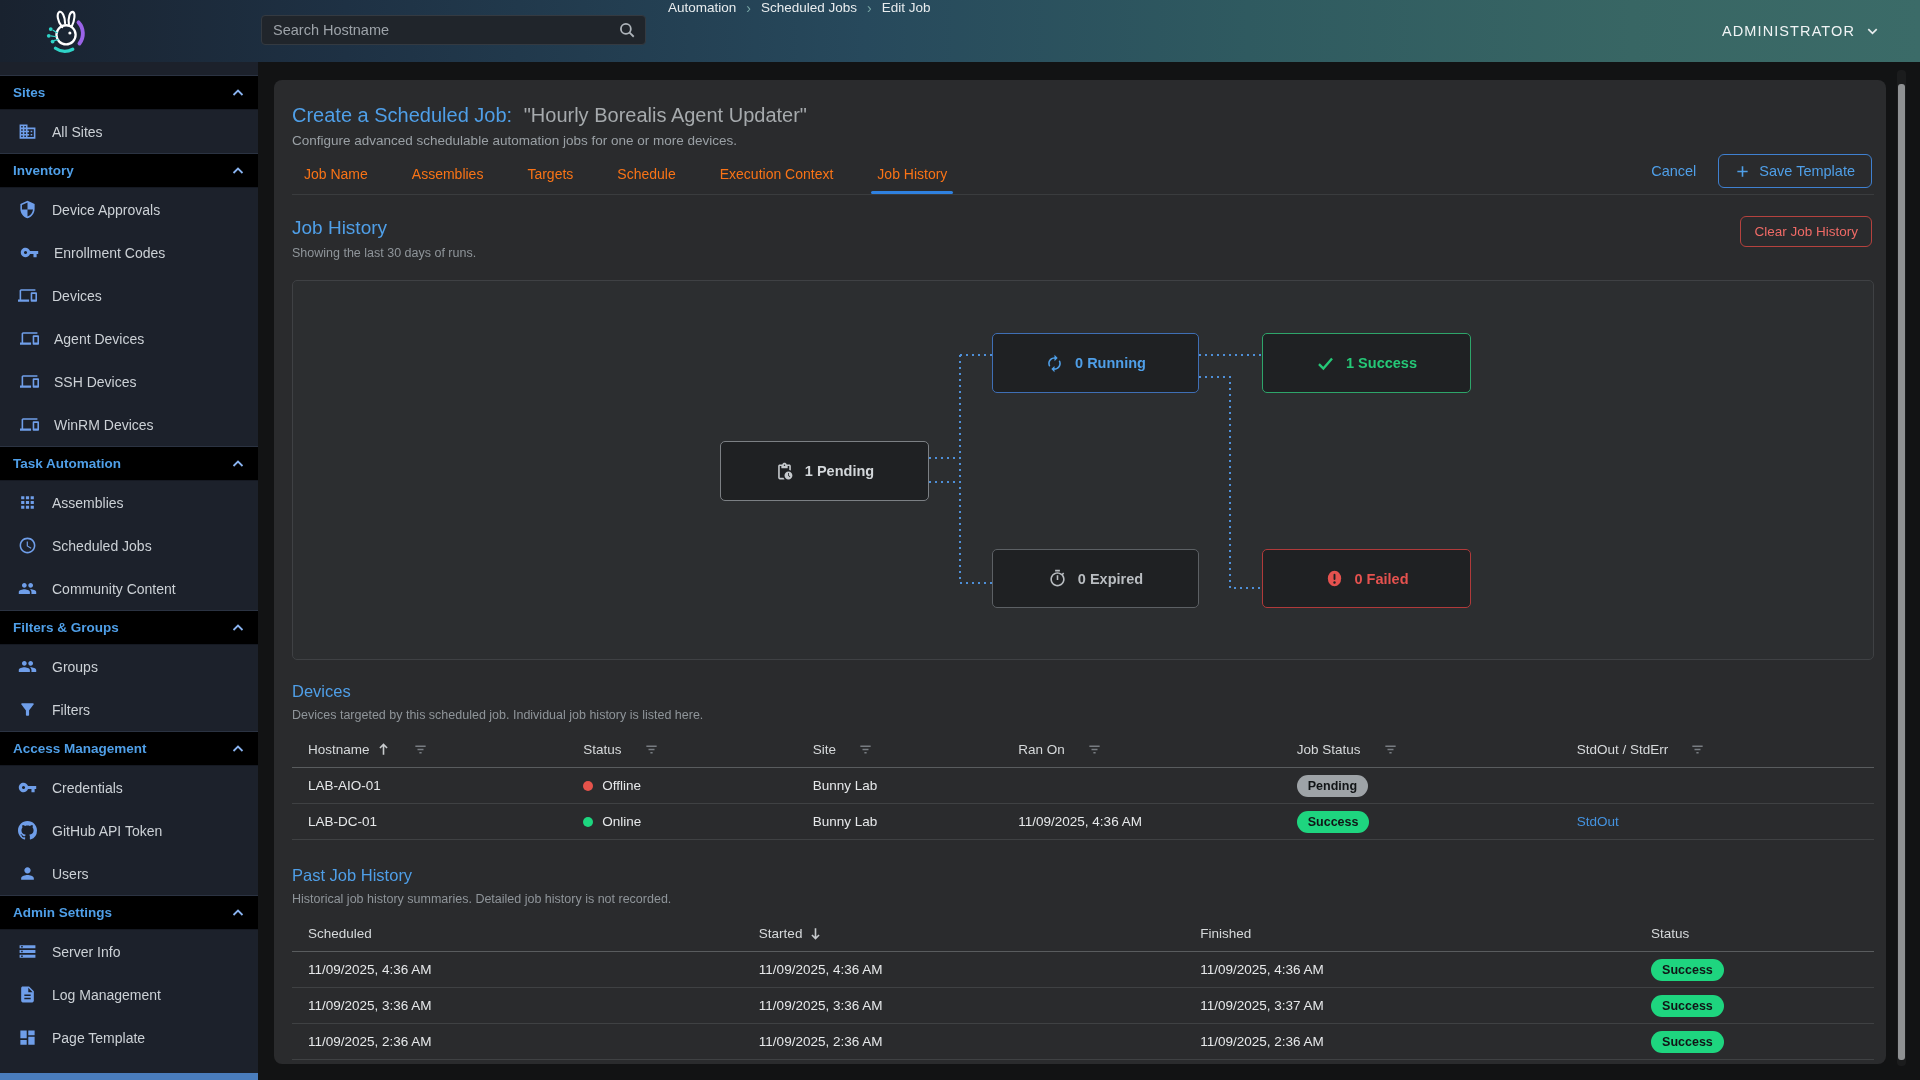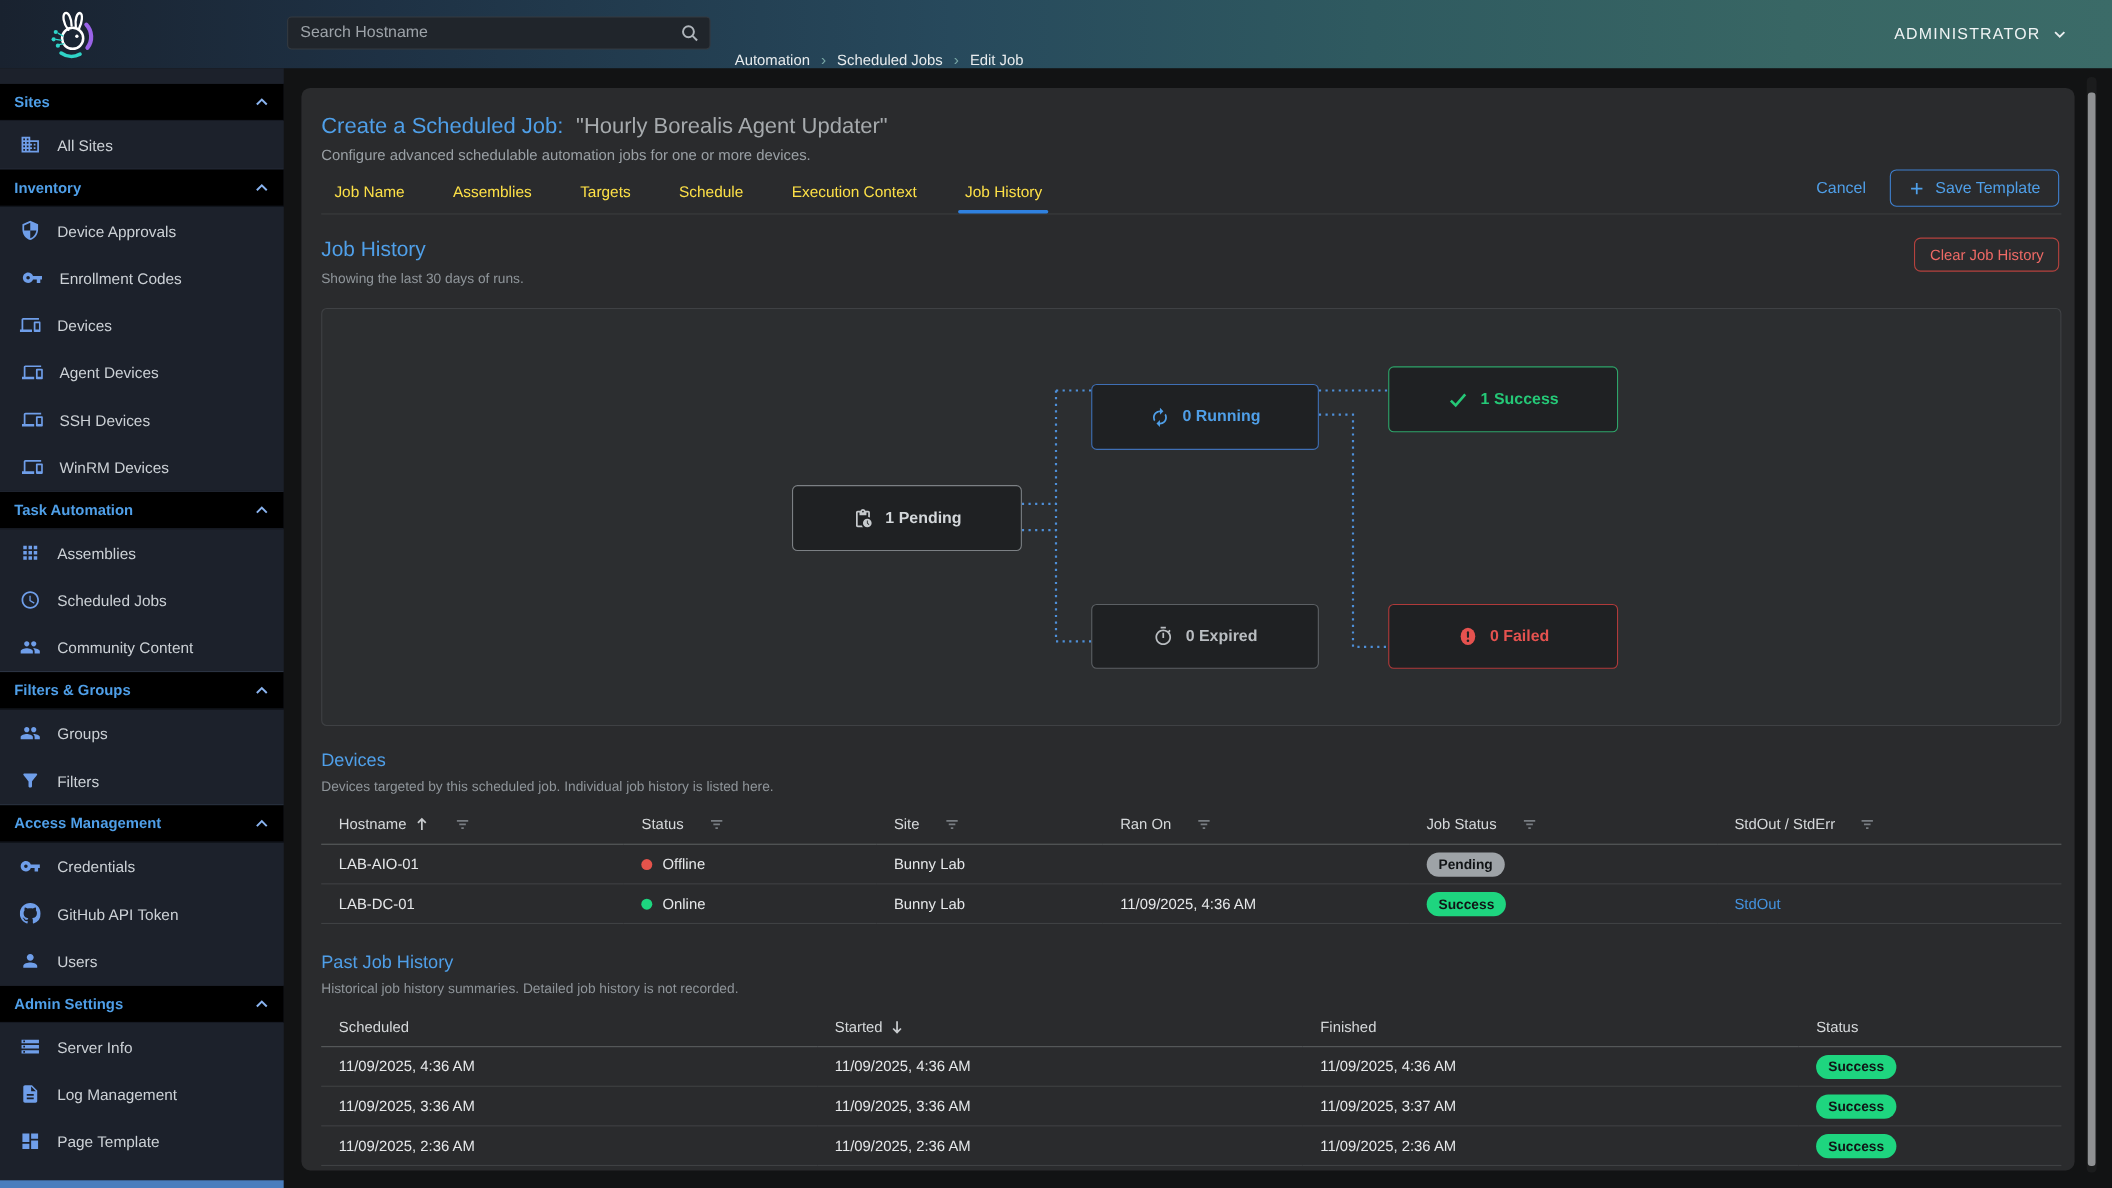--- a/index.html
+++ b/index.html
@@ -22,21 +22,21 @@
     position:absolute;left:261px;top:15px;width:385px;height:30px;box-sizing:border-box;
     background:#20252b;border:1px solid #343a41;border-radius:4px;
     display:flex;align-items:center;
   }
   .searchbox input{
     flex:1;background:transparent;border:none;outline:none;color:#dfe3e6;
     font-size:14.5px;padding:0 8px 0 11px;font-family:inherit;
   }
   .searchbox input::placeholder{color:#9da3a9;}
   .search-ic{width:18px;height:18px;color:#aeb4ba;margin-right:9px;flex:0 0 auto;}
-  .breadcrumb{position:absolute;left:668px;top:0;height:62px;display:flex;align-items:flex-end;gap:10px;font-size:13.5px;}
+  .breadcrumb{position:absolute;left:668px;top:0;height:62px;display:flex;align-items:flex-start;gap:10px;font-size:13.5px;}
   .crumb{color:#e8ecee;}
   .crumb-sep{color:#79a7a6;font-size:14px;}
   .usermenu{position:absolute;right:40px;top:0;height:62px;display:flex;align-items:center;gap:10px;cursor:default;}
   .usermenu .uname{color:#f0f4f5;font-size:14.5px;letter-spacing:1.1px;}
   .chev-ic{width:15px;height:15px;color:#e8ecee;}
   
   .sidebar{
     position:absolute;left:0;top:62px;width:258px;height:1018px;
     background:#1c212b;overflow:hidden;
   }
@@ -59,21 +59,21 @@
   .card{
     position:absolute;left:274px;top:80px;width:1612px;height:984px;box-sizing:border-box;
     background:#2a2b2d;border-radius:8px;overflow:hidden;
     padding:0 12px 0 18px;
   }
   .page-title{margin-top:22px;font-size:20px;line-height:26px;}
   .page-title .t-prefix{color:#4f9fe8;}
   .page-title .t-quoted{color:#a6aaad;margin-left:6px;}
   .page-sub{margin-top:5px;color:#9aa0a5;font-size:13.5px;}
   .tabrow{margin-top:18px;display:flex;gap:44px;border-bottom:1px solid #3a3c3e;padding-bottom:10px;position:relative;padding-left:12px;}
-  .tab{color:#fde047;font-size:14px;position:relative;cursor:default;padding-bottom:2px;}
+  .tab{color:#f97316;font-size:14px;position:relative;cursor:default;padding-bottom:2px;}
   .tab.active::after{content:"";position:absolute;left:-6px;right:-6px;bottom:-10px;height:3px;background:#2f81e0;border-radius:2px;}
   .actions{position:absolute;top:74px;right:14px;display:flex;align-items:center;gap:22px;}
   .cancel-link{color:#4f9fe8;font-size:14.5px;cursor:default;}
   .save-btn{
     display:flex;align-items:center;gap:9px;border:1px solid #3f80d0;border-radius:6px;
     color:#4f9fe8;font-size:14.5px;padding:8px 16px;background:transparent;cursor:default;
   }
   .plus-ic{width:15px;height:15px;color:#4f9fe8;}
   .clear-btn{
     position:absolute;top:136px;right:14px;border:1px solid #b5423e;border-radius:6px;
@@ -89,21 +89,21 @@
   }
   .flow-connectors{position:absolute;left:0;top:0;width:100%;height:100%;}
   .flow-box{
     position:absolute;box-sizing:border-box;border-radius:5px;background:#1f2123;
     display:flex;align-items:center;justify-content:center;gap:11px;
     font-size:14.5px;font-weight:bold;
   }
   .flow-box .fb-icon{width:19px;height:19px;flex:0 0 auto;}
   .fb-pending{left:427px;top:160px;width:209px;height:60px;border:1px solid #7c8084;color:#d3d7da;}
   .fb-pending .fb-icon{color:#c6cacd;}
-  .fb-running{left:699px;top:52px;width:207px;height:60px;border:1px solid #3f6fb5;color:#4f9fe8;margin-top:16px;}
+  .fb-running{left:699px;top:52px;width:207px;height:60px;border:1px solid #3f6fb5;color:#4f9fe8;}
   .fb-running .fb-icon{color:#4f9fe8;}
   .fb-success{left:969px;top:52px;width:209px;height:60px;border:1px solid #2ea56a;color:#25c877;}
   .fb-success .fb-icon{color:#25c877;}
   .fb-expired{left:699px;top:268px;width:207px;height:59px;border:1px solid #5c6064;color:#b9bdc1;}
   .fb-expired .fb-icon{color:#b9bdc1;}
   .fb-failed{left:969px;top:268px;width:209px;height:59px;border:1px solid #b03a3a;color:#e5524f;}
   .fb-failed .fb-icon{color:#e5524f;}
   
   table.data{width:100%;border-collapse:collapse;margin-top:12px;table-layout:fixed;}
   table.data th{

